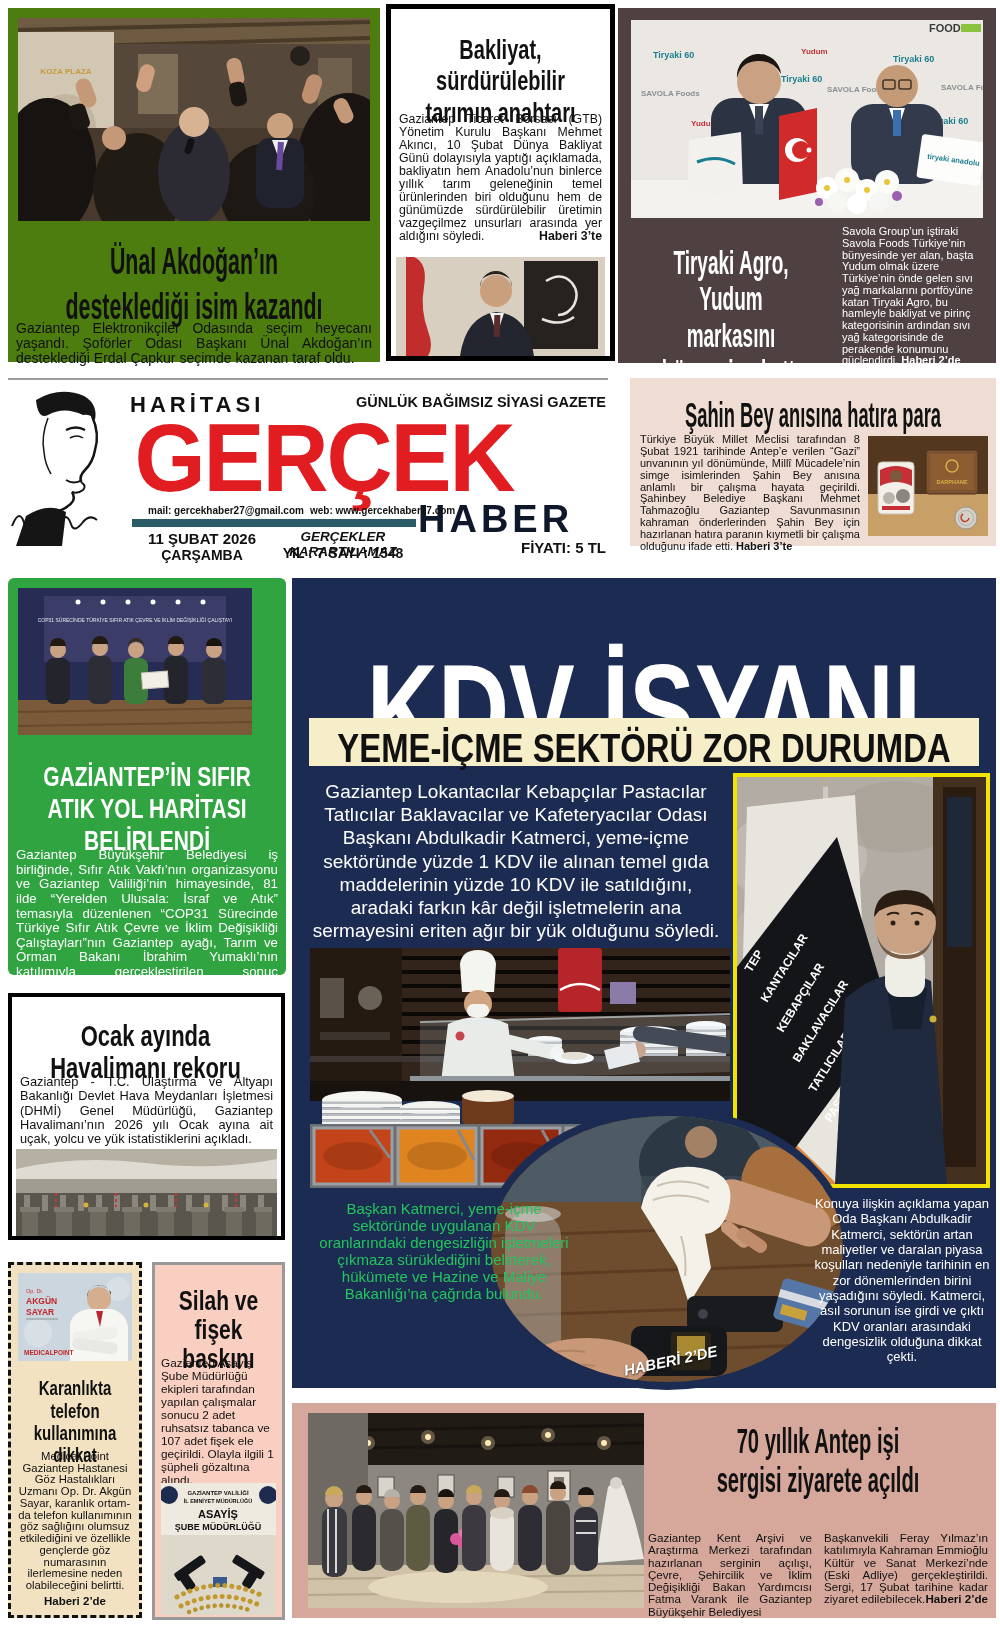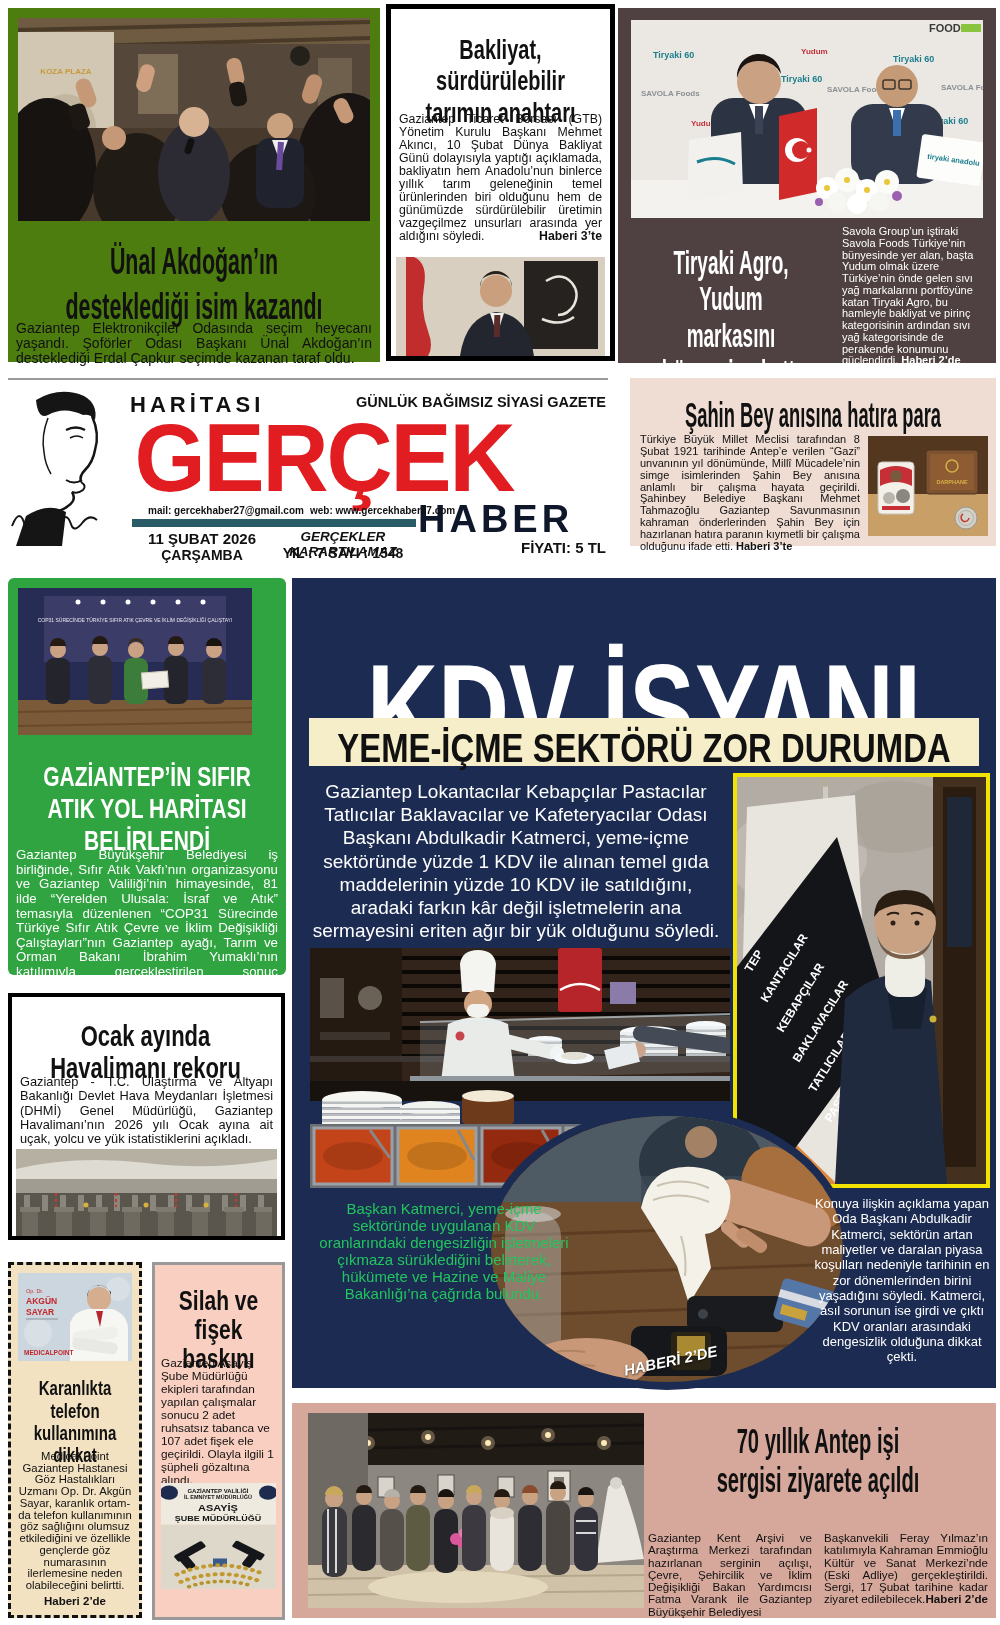--- a/index.html
+++ b/index.html
@@ -67,21 +67,21 @@
 
   #medical{left:8px;top:1262px;width:134px;height:356px;background:#f3e2c2;border:3px dashed #111;box-sizing:border-box;}
   #medical .photo{left:7px;top:8px;width:114px;height:88px;}
   #medical .hl{left:0;top:102px;width:128px;font-size:15px;line-height:1.12;transform:scaleY(1.35);transform-origin:center top;}
   #medical .body{left:5px;top:186px;width:118px;font-size:11.3px;line-height:1.04;text-align:center;}
   #medical .morec{position:absolute;left:0;top:330px;width:128px;text-align:center;font-weight:700;font-size:11.5px;}
 
   #silah{left:152px;top:1262px;width:133px;height:358px;background:#f8cfc0;border:3px solid #999;box-sizing:border-box;}
   #silah .hl{left:0;top:8px;width:127px;font-size:21px;line-height:1.05;transform:scaleY(1.3);transform-origin:center top;}
   #silah .body{left:6px;top:92px;width:115px;font-size:11.8px;line-height:1.1;text-align:left;}
-  #silah .photo{left:6px;top:218px;width:115px;height:106px;}
+  #silah .photo{left:6px;top:218px;width:115px;height:132px;}
 
   
   #kdv{left:292px;top:578px;width:704px;height:810px;background:#1b2b52;color:#fff;}
   #kdv .kdvhl{position:absolute;left:0;top:8px;width:704px;text-align:center;font-size:92px;font-weight:700;line-height:0.95;
               transform:scale(1.07,1.42);transform-origin:center top;white-space:nowrap;}
   #kdv .banner{position:absolute;left:17px;top:140px;width:670px;height:48px;background:#f6eec9;}
   #kdv .banner p{position:absolute;left:0;top:8px;width:670px;text-align:center;color:#111;font-size:31px;font-weight:700;
                  transform:scale(1.06,1.3);transform-origin:center top;white-space:nowrap;}
   #kdv .intro{left:20px;top:202px;width:408px;font-size:19px;line-height:1.22;text-align:center;color:#fff;}
   #kdv .katmerci{left:441px;top:195px;width:257px;height:415px;border:4px solid #f2e300;box-sizing:border-box;}

